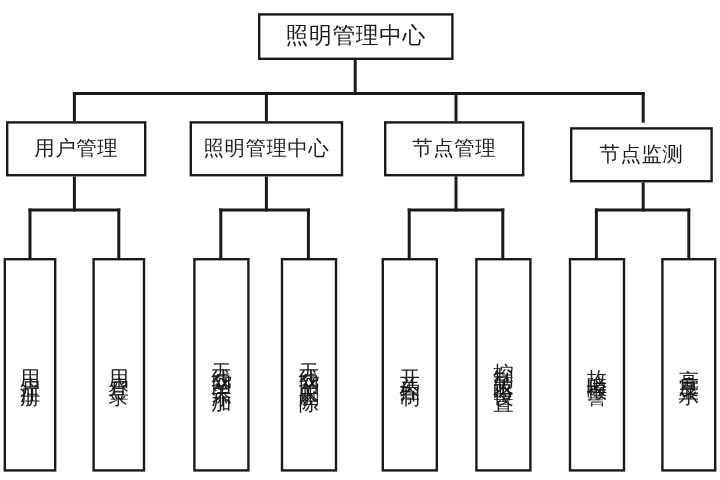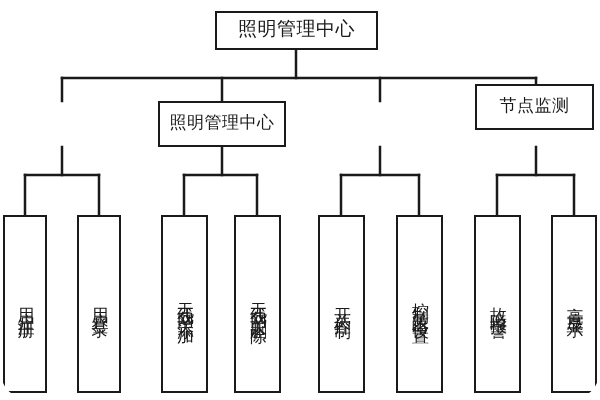--- a/index.html
+++ b/index.html
@@ -6,23 +6,22 @@
   html, body {
     margin: 0;
     padding: 0;
     background: #ffffff;
   }
   #diagram-root {
     position: relative;
     width: 600px;
     height: 400px;
     background: #ffffff;
-    font-family: Liberation Mono, monospace;
+    font-family: Liberation Sans, sans-serif;
     overflow: hidden;
-    border-radius: 30px;
   }
   svg.wires {
     position: absolute;
     left: 0;
     top: 0;
     width: 600px;
     height: 400px;
   }
   .node-box {
     position: absolute;
@@ -98,27 +97,33 @@
       <line x1="497" y1="175" x2="574" y2="175"></line>
       <line x1="497" y1="175" x2="497" y2="215"></line>
       <line x1="574" y1="175" x2="574" y2="215"></line>
     </g>
   </svg>
 
   <div class="node-box level-root" style="left:215px; top:11px; width:163px; height:39px;">
     <span class="node-label">照明管理中心</span>
   </div>
 
+  <div class="node-box level-two" style="left:5px; top:101px; width:117px; height:46px;">
+    <span class="node-label">用户管理</span>
+  </div>
 
   <div class="node-box level-two" style="left:158px; top:101px; width:128px; height:46px;">
     <span class="node-label">照明管理中心</span>
   </div>
 
+  <div class="node-box level-two" style="left:320px; top:101px; width:117px; height:46px;">
+    <span class="node-label">节点管理</span>
+  </div>
 
-  <div class="node-box level-two" style="left:475px; top:84px; width:119px; height:46px;">
+  <div class="node-box level-two" style="left:475px; top:106px; width:119px; height:46px;">
     <span class="node-label">节点监测</span>
   </div>
 
   <div class="node-box level-leaf" style="left:3px; top:215px; width:44px; height:178px;">
     <span class="node-label">用户注册</span>
   </div>
 
   <div class="node-box level-leaf" style="left:77px; top:215px; width:44px; height:178px;">
     <span class="node-label">用户登录</span>
   </div>

